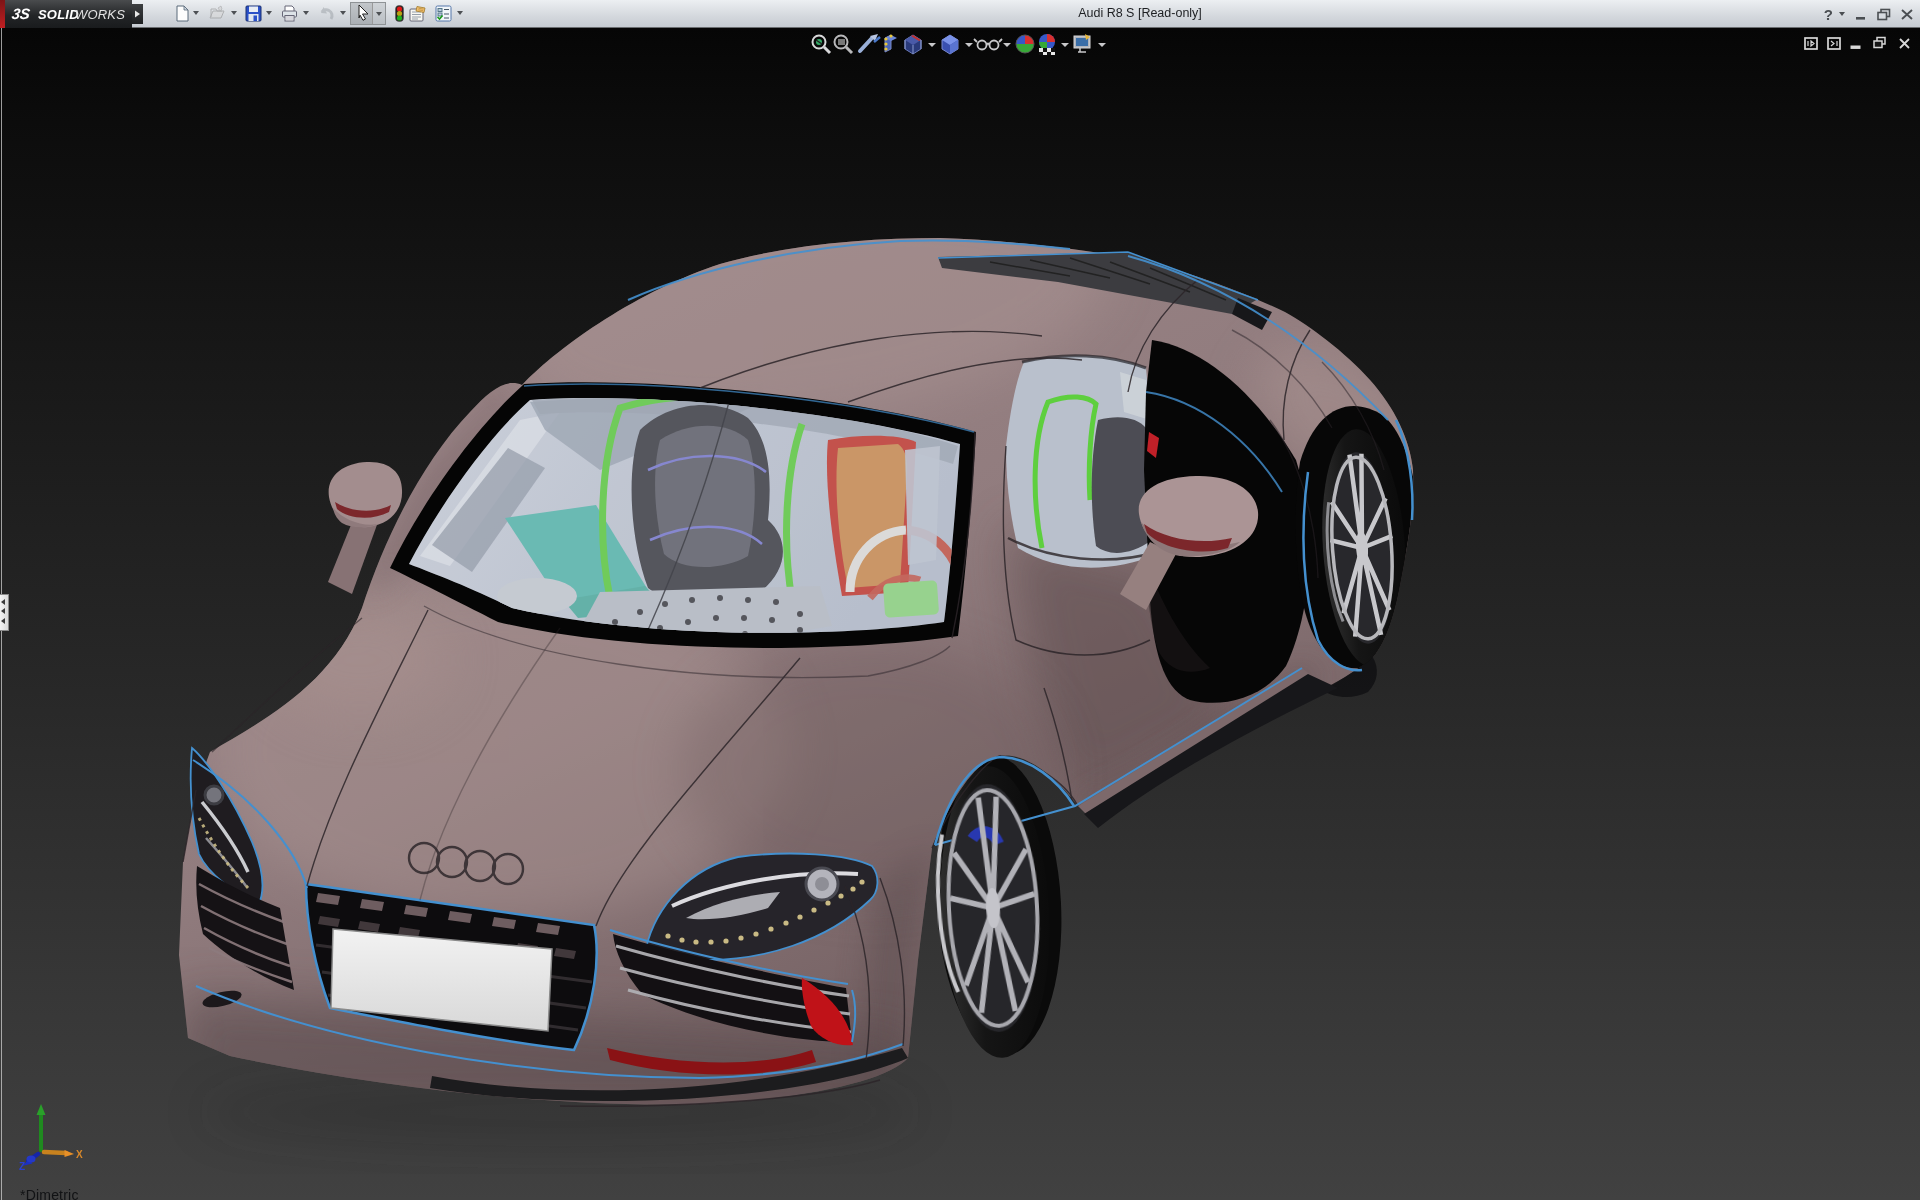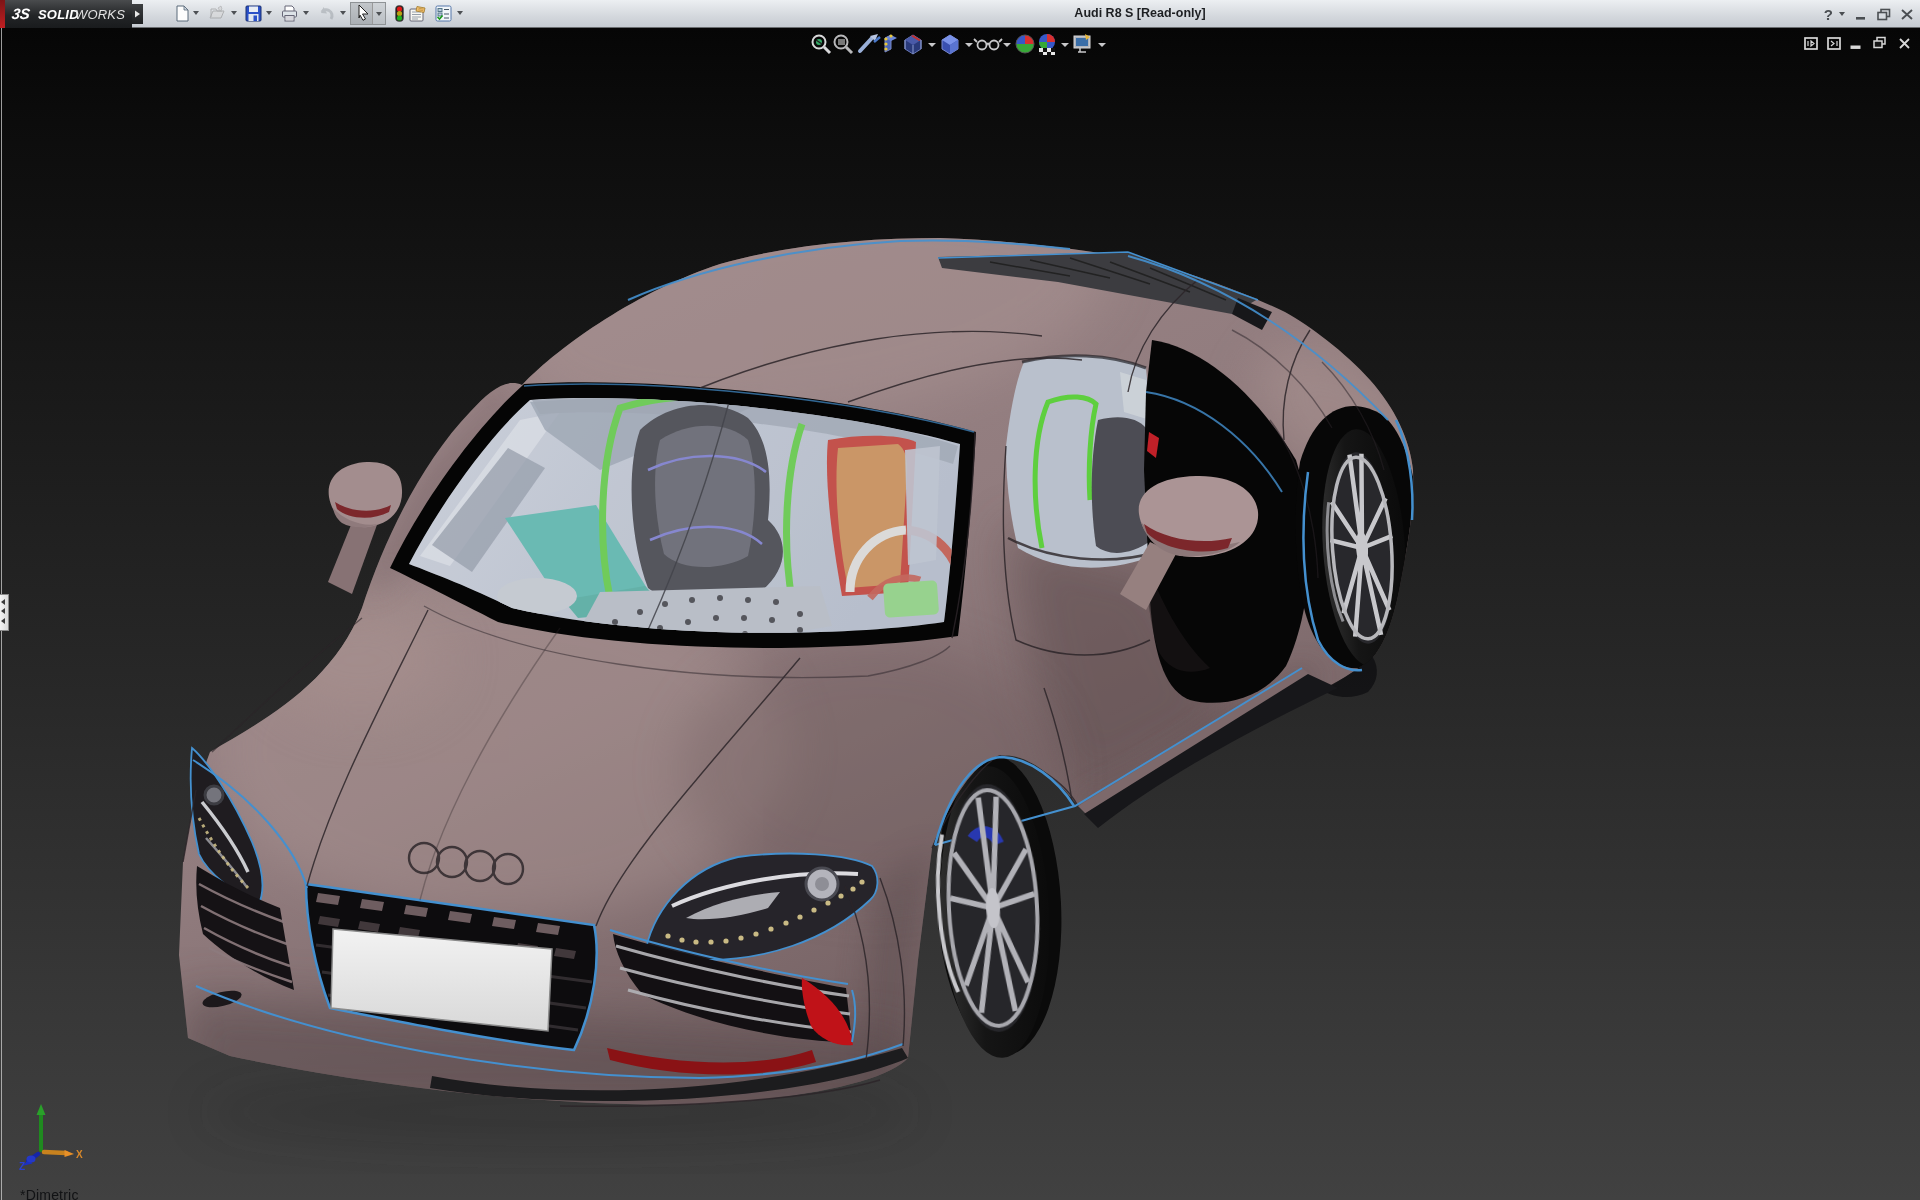--- a/index.html
+++ b/index.html
@@ -1,20 +1,20 @@
 <!DOCTYPE html>
 <html><head>
 <meta charset="utf-8">
 <style>
 html,body{margin:0;padding:0;width:1920px;height:1200px;overflow:hidden;background:#000;font-family:"Liberation Sans",sans-serif;}
 #titlebar{position:absolute;top:0;left:0;width:1920px;height:28px;background:linear-gradient(#eceff2,#d4d8dd 60%,#c6cbd2);border-bottom:1px solid #6a6d70;box-sizing:border-box;z-index:20;}
 #redstripe{position:absolute;top:0;left:0;width:5px;height:28px;background:linear-gradient(#7e1416,#c01f22);}
 #swlogo{position:absolute;top:0;left:5px;width:127px;height:28px;background:linear-gradient(#4a4c4e,#232527 55%,#191b1d);display:flex;align-items:center;}
 #swarrow{position:absolute;left:132px;top:4px;width:11px;height:20px;background:linear-gradient(#3d3f41,#1d1f21);color:#ddd;font-size:8px;line-height:20px;text-align:center;}
-#title{position:absolute;top:0;left:360px;width:1560px;height:28px;line-height:27px;text-align:center;font-size:12.5px;color:#1d1f22;z-index:1;font-weight:bold;}
+#title{position:absolute;top:0;left:360px;width:1560px;height:28px;line-height:27px;text-align:center;font-size:12.5px;color:#1d1f22;z-index:1;}
 .tbtn{position:absolute;top:5px;width:17px;height:17px;}
 .darr{position:absolute;top:11px;width:0;height:0;border-left:3.5px solid transparent;border-right:3.5px solid transparent;border-top:4px solid #4d5054;}
 #selbox{position:absolute;left:350px;top:2px;width:36px;height:23px;border:1px solid #8f9396;background:linear-gradient(#cfd3d7,#babfc4);box-sizing:border-box;}
 #selbox .inner{position:absolute;left:0;top:0;width:21px;height:21px;background:linear-gradient(#c2c6ca,#aaafb4);border-right:1px solid #999;}
 #winctl{position:absolute;right:6px;top:0px;height:28px;display:flex;align-items:center;gap:9px;z-index:2;color:#4a4e52;}
 #viewport{position:absolute;top:28px;left:0;width:1920px;height:1172px;background:linear-gradient(#060606,#0c0c0c 8%,#414141 100%);}
 #vpline{position:absolute;top:28px;left:1px;width:1px;height:1172px;background:#cfcfcf;opacity:.75;z-index:5;}
 #carsvg{position:absolute;top:0;left:0;z-index:3;}
 #hud{position:absolute;top:32px;left:800px;z-index:6;}
 #vpctl{position:absolute;top:36px;right:4px;z-index:6;}

